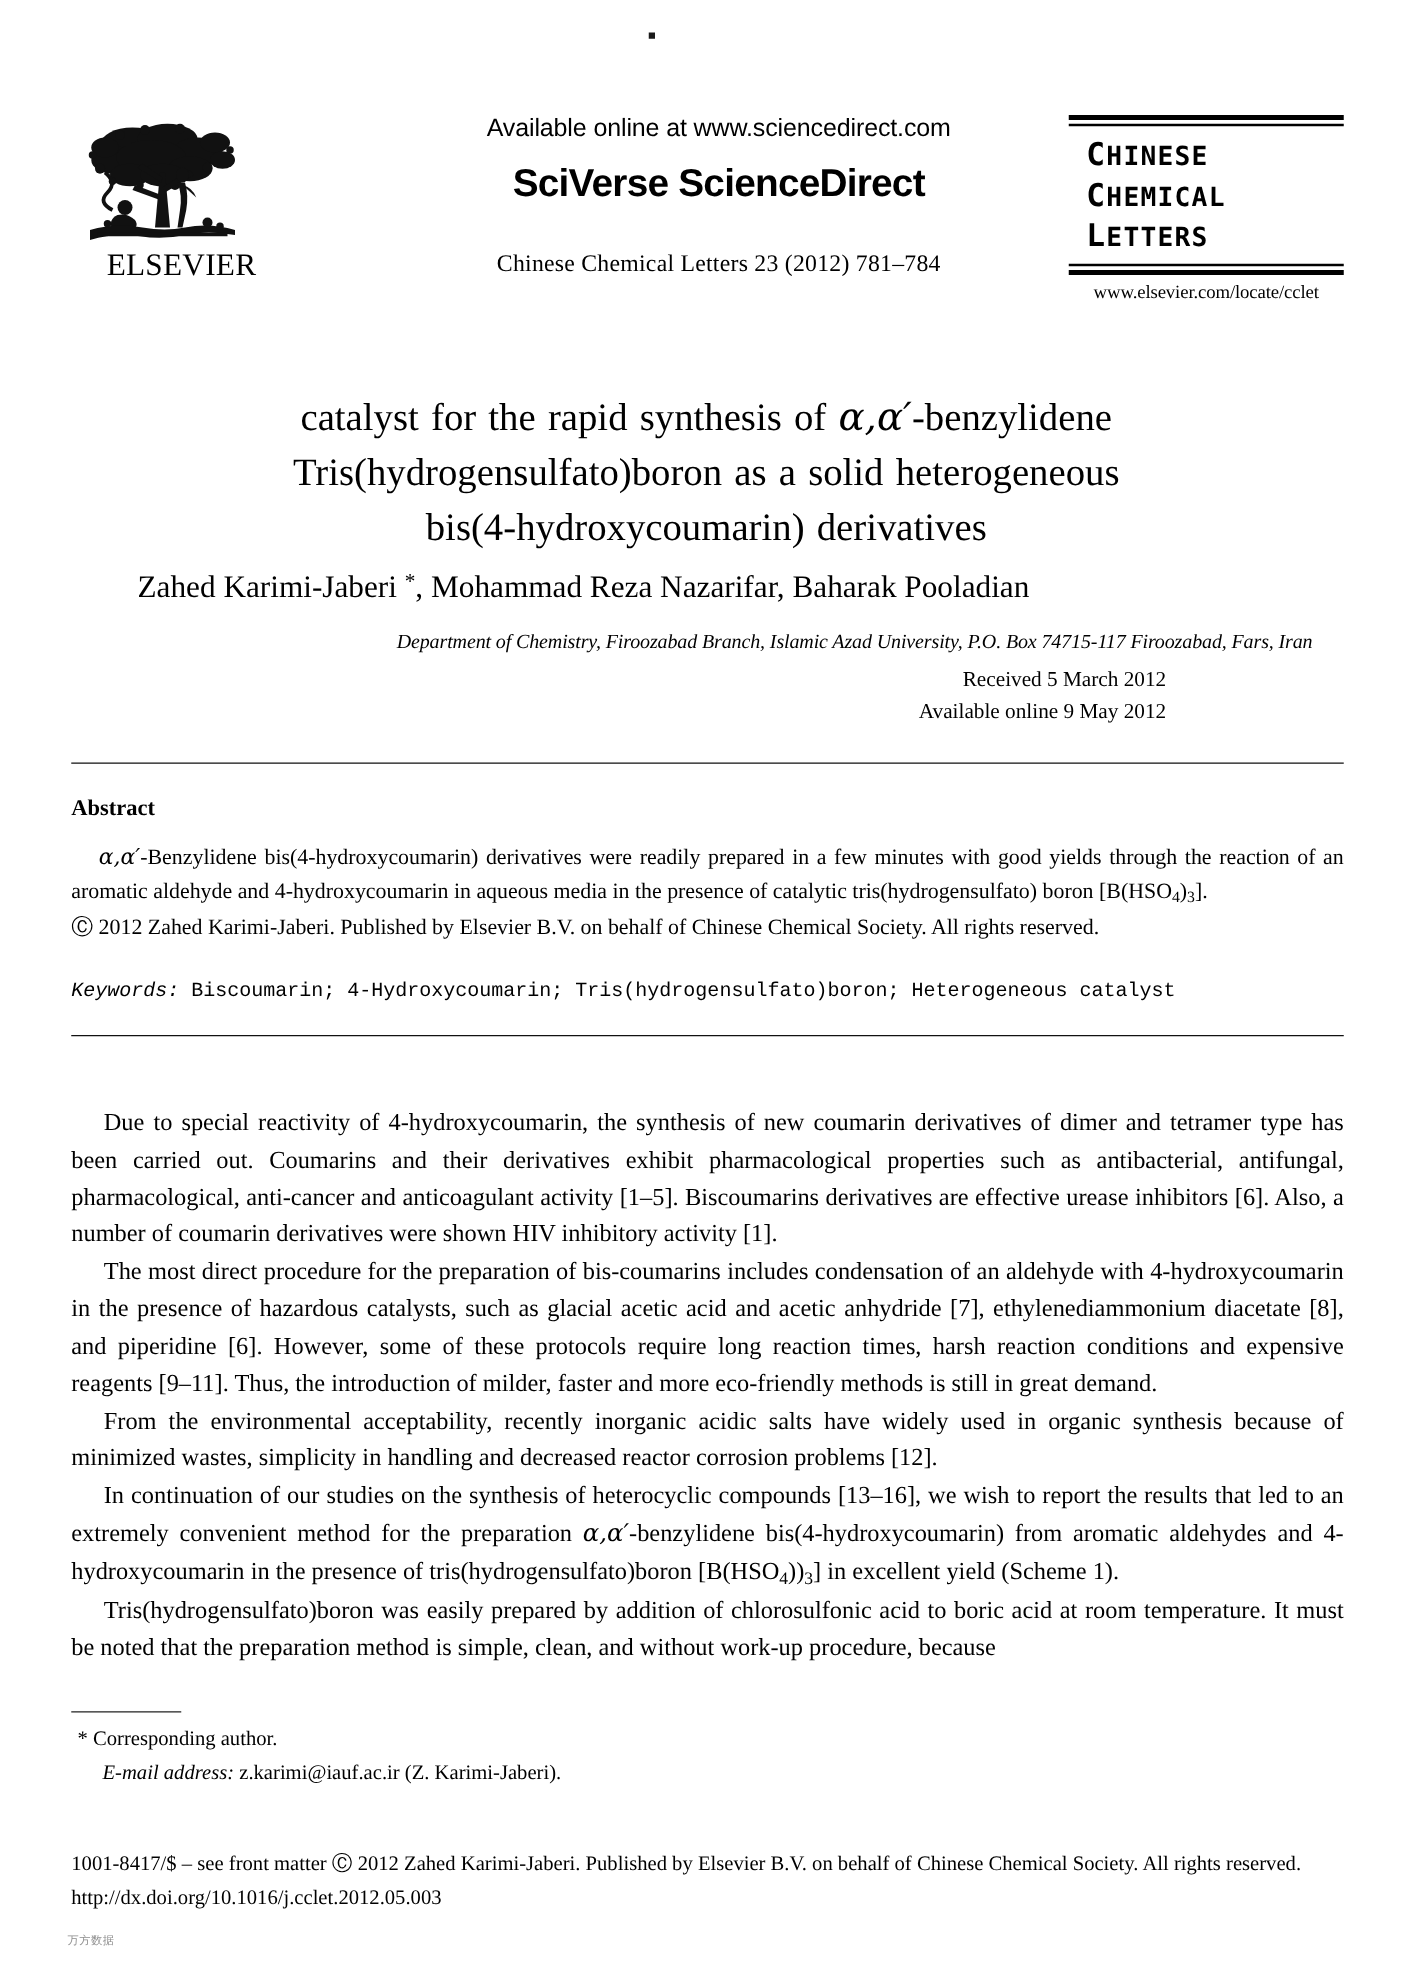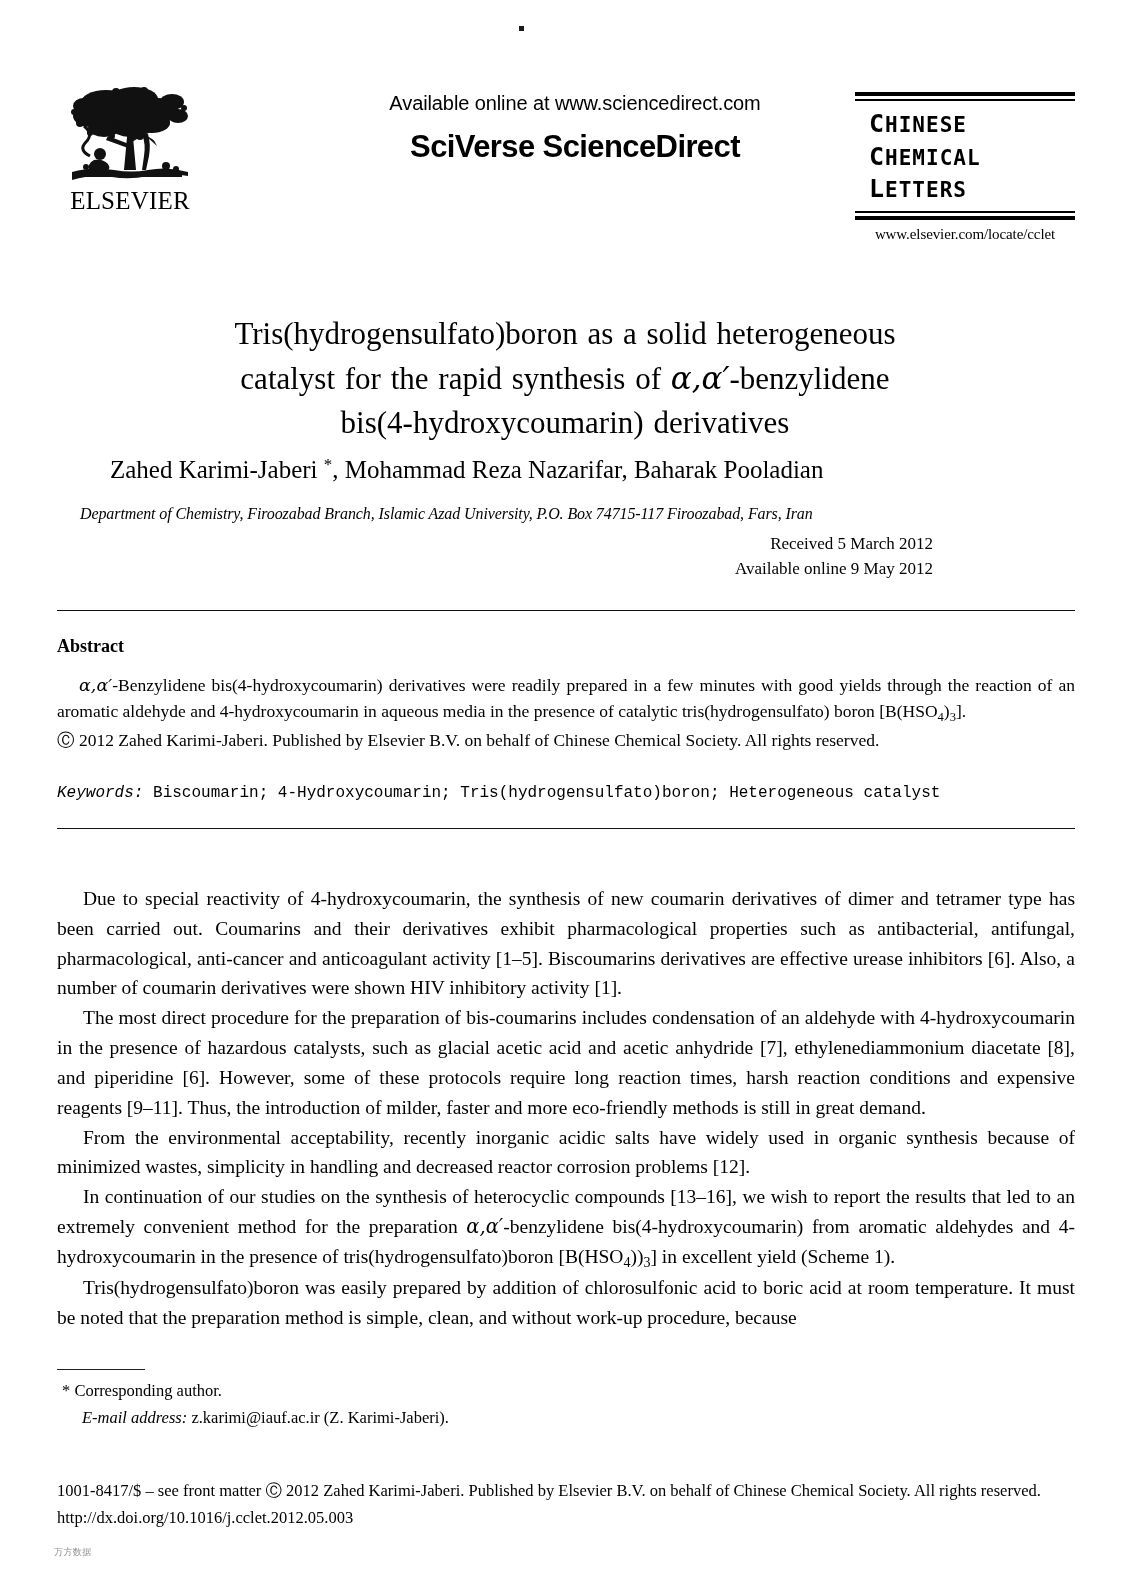--- a/index.html
+++ b/index.html
@@ -31,23 +31,23 @@
 
   
   .masthead {
     position: absolute;
     left: 55px; top: 78px;
     width: 1020px; height: 175px;
   }
 
   .elsevier-block {
     position: absolute;
-    left: 0px; top: 0px;
+    left: 0px; top: 12px;
     width: 150px;
-    text-align: center;
+    text-align: right;
   }
   .elsevier-tree {
     width: 128px;
     height: 108px;
     margin: 0 auto;
     display: block;
   }
   .elsevier-word {
     font-family: "Liberation Serif", serif;
     font-size: 25px;
@@ -132,21 +132,21 @@
     position: absolute;
     left: 110px; top: 455px;
     width: 910px;
     font-size: 25px;
   }
   .authors sup { font-size: 17px; }
   .affiliation {
     position: absolute;
     left: 80px; top: 505px;
     width: 970px;
-    text-align: left;
+    text-align: right;
     font-style: italic;
     font-size: 16px;
     letter-spacing: -0.1px;
   }
   .dateline {
     position: absolute;
     left: 203px; top: 532px;
     width: 730px;
     text-align: right;
     font-size: 17px;
@@ -304,35 +304,36 @@
           <circle cx="110" cy="91" r="3"></circle>
           <circle cx="20" cy="89" r="3"></circle>
         </g>
       </svg>
       <div class="elsevier-word">ELSEVIER</div>
     </div>
 
     <div class="center-block">
       <div class="avail-online">Available online at www.sciencedirect.com</div>
       <div class="sciverse">SciVerse ScienceDirect</div>
+      <div class="journal-ref">Chinese Chemical Letters 23 (2012) 781–784</div>
     </div>
 
     <div class="ccl-block">
       <div class="ccl-rule-top"></div>
       <div class="ccl-line"><span class="cap">C</span>HINESE</div>
       <div class="ccl-line"><span class="cap">C</span>HEMICAL</div>
       <div class="ccl-line"><span class="cap">L</span>ETTERS</div>
       <div class="ccl-rule-bot"></div>
       <div class="ccl-url">www.elsevier.com/locate/cclet</div>
     </div>
   </div>
 
   <div class="title">
+    <div><span>catalyst for the rapid synthesis of </span><span class="greek">α,α′</span><span>-benzylidene</span></div>
     <div>Tris(hydrogensulfato)boron  as  a  solid  heterogeneous</div>
-    <div><span>catalyst for the rapid synthesis of </span><span class="greek">α,α′</span><span>-benzylidene</span></div>
     <div>bis(4-hydroxycoumarin) derivatives</div>
   </div>
 
   <div class="authors">
     <span>Zahed Karimi-Jaberi </span><sup>*</sup><span>, Mohammad Reza Nazarifar, Baharak Pooladian</span>
   </div>
 
   <div class="affiliation">Department of Chemistry, Firoozabad Branch, Islamic Azad University, P.O. Box 74715-117 Firoozabad, Fars, Iran</div>
 
   <div class="dateline">

